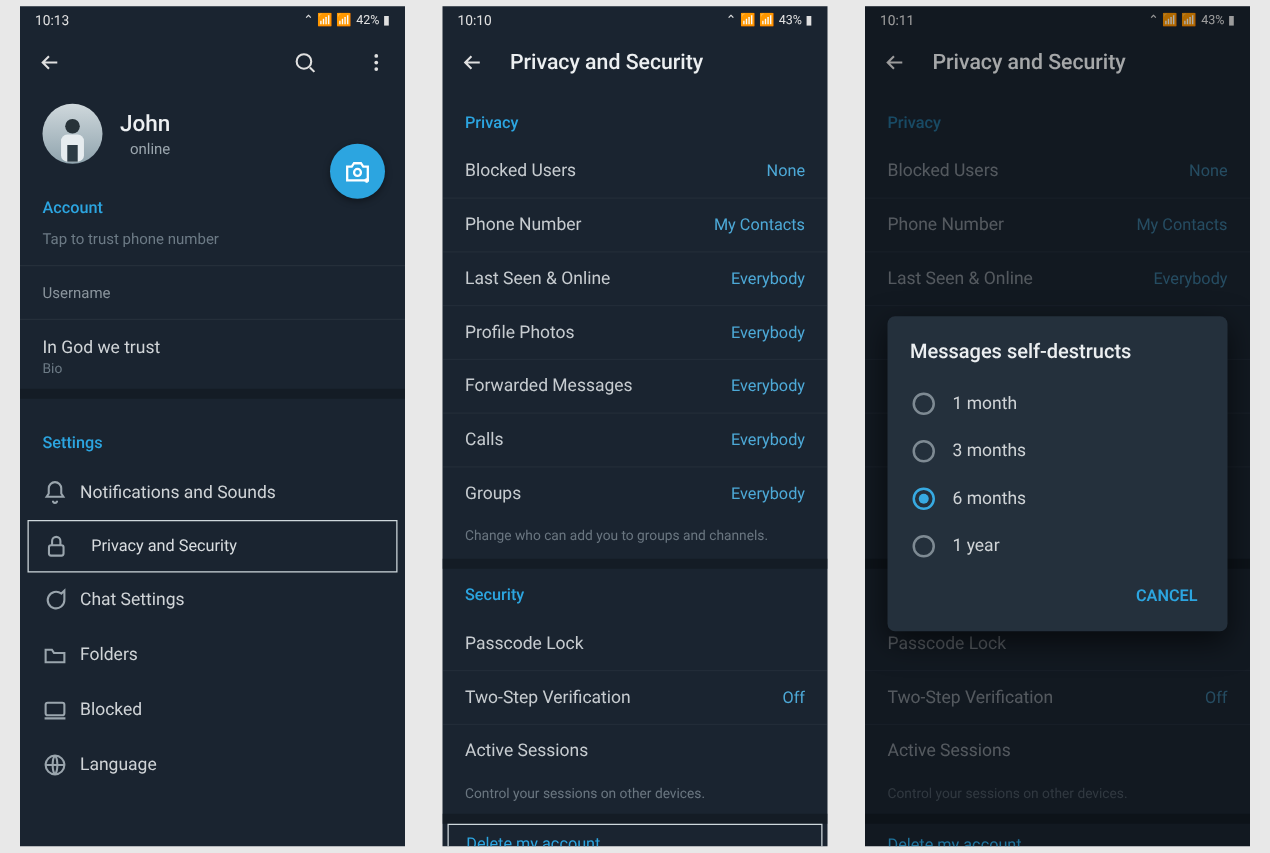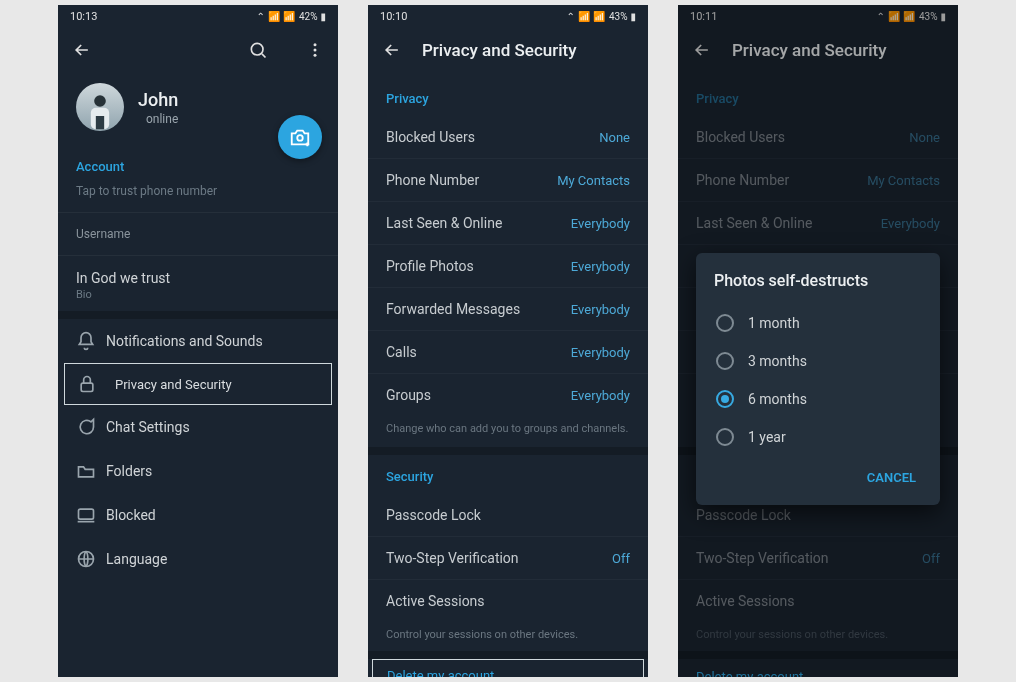--- a/index.html
+++ b/index.html
@@ -5,21 +5,21 @@
   * { box-sizing: border-box; margin: 0; padding: 0; }
   body {
     background: #e8e8e8;
     font-family: -apple-system, Roboto, "Segoe UI", sans-serif;
     display: flex;
     gap: 30px;
     padding: 5px;
     justify-content: center;
   }
   .phone {
-    width: 280px;
+    width: 308px;
     height: 672px;
     background: #1a2430;
     color: #d9dde0;
     overflow: hidden;
     position: relative;
     font-size: 13px;
   }
   .status-bar {
     height: 22px;
     display: flex;
@@ -168,20 +168,21 @@
 
   <div class="section-label">Account</div>
   <div class="sub-text">Tap to trust phone number</div>
   <div style="border-top:1px solid rgba(255,255,255,.05)"></div>
   <div style="padding:14px 18px 4px 18px; color:#8a949c; font-size:12px">Username</div>
   <div style="border-top:1px solid rgba(255,255,255,.05); margin-top:10px"></div>
   <div style="padding:14px 18px 2px 18px; color:#d0d4d7; font-size:14px">In God we trust</div>
   <div style="padding:0 18px 10px 18px; color:#6c7a85; font-size:11px">Bio</div>
 
   <div class="divider"></div>
+  <div class="section-label">Settings</div>
 
   <div class="settings-row">
     <svg width="20" height="20" viewBox="0 0 24 24" fill="none" stroke="#9aa5ad" stroke-width="2">
         <path d="M6 8a6 6 0 0 1 12 0v5l2 3H4l2-3zM10 20a2 2 0 0 0 4 0"></path>
       </svg>
     <span class="label">Notifications and Sounds</span>
   </div>
 
   <div class="highlight-box">
     <svg width="20" height="20" viewBox="0 0 24 24" fill="none" stroke="#9aa5ad" stroke-width="2">
@@ -368,21 +369,21 @@
     </div>
   <div class="tiny-sub" style="padding:6px 18px 10px">Control your sessions on other devices.</div>
   <div class="divider"></div>
   <div style="padding:10px 18px">
     <div style="color:#2ca5e0; font-size:13px; padding-bottom:8px">Delete my account</div>
 
   </div>
 
   <div class="dialog-scrim"></div>
   <div class="dialog">
-    <div class="dialog-title">Photos self-destructs</div>
+    <div class="dialog-title">Messages self-destructs</div>
     <div id="dialog-options">
         <div class="radio-row">
           <span class="radio"></span>
           <span class="radio-label">1 month</span>
         </div>
         <div class="radio-row">
           <span class="radio"></span>
           <span class="radio-label">3 months</span>
         </div>
         <div class="radio-row">

